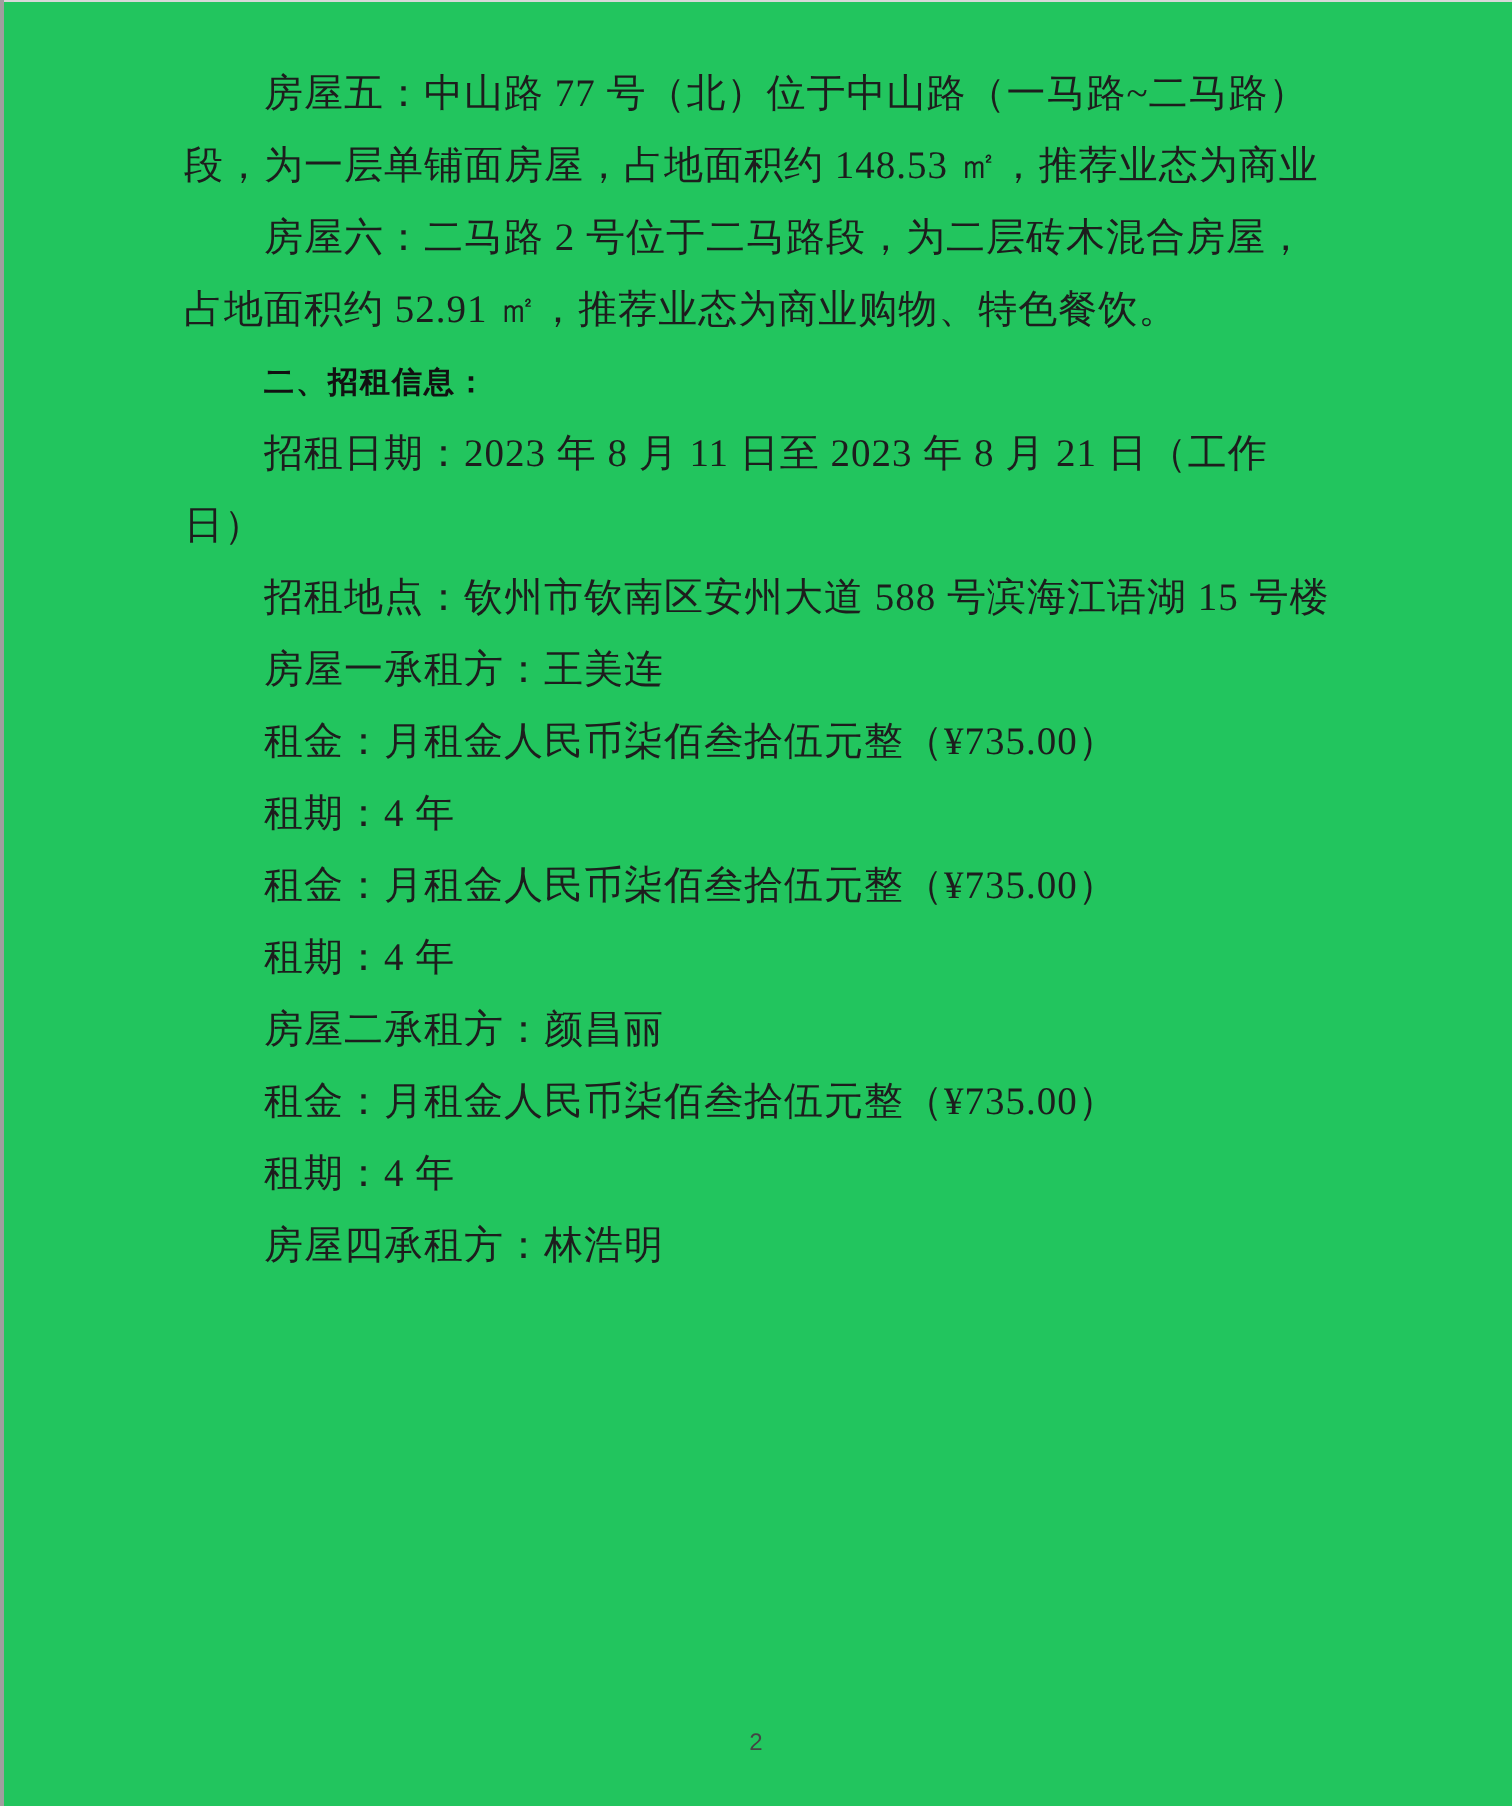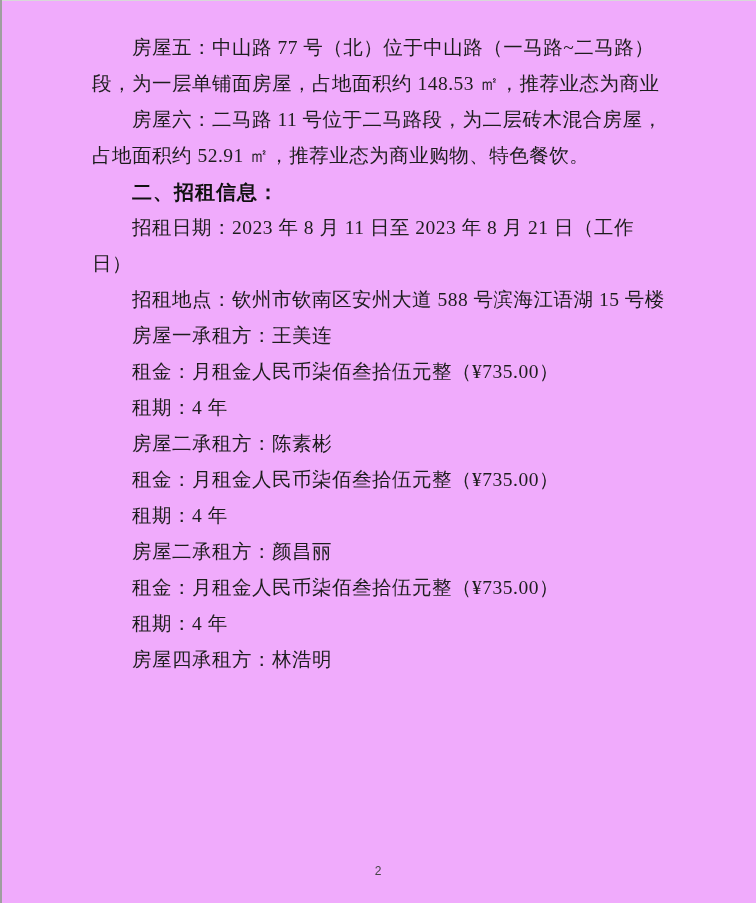--- a/index.html
+++ b/index.html
@@ -13,21 +13,21 @@
     position: relative;
     overflow: hidden;
     font-family: "Liberation Serif", "DejaVu Serif", serif;
     color: #1d1d1d;
   }
   .page {
     position: absolute;
     left: 0; top: 0;
     width: 756px;
     height: 903px;
-    background: #f0abfc;
+    background: #22c55e;
   }
   .scan-edge-left {
     position: absolute;
     left: 0; top: 0;
     width: 2px;
     height: 903px;
     background: #9f9f9f;
   }
   .scan-edge-top {
     position: absolute;
@@ -48,21 +48,21 @@
     font-size: 19.5px;
     letter-spacing: 0.5px;
     white-space: nowrap;
   }
   .line.indent {
     padding-left: 40px;
   }
   .line.heading {
     font-family: "Liberation Sans", "DejaVu Sans", sans-serif;
     font-weight: 700;
-    font-size: 20px;
+    font-size: 15px;
     letter-spacing: 1px;
     color: #111111;
   }
   .page-number {
     position: absolute;
     left: 0;
     top: 864px;
     width: 756px;
     text-align: center;
     font-family: "Liberation Sans", "DejaVu Sans", sans-serif;
@@ -74,30 +74,29 @@
 <body>
 
 <div class="page">
   <div class="scan-edge-top"></div>
   <div class="scan-edge-left"></div>
 
   <div class="content">
 
   <div class="line indent">房屋五：中山路 77 号（北）位于中山路（一马路~二马路）</div>
       <div class="line">段，为一层单铺面房屋，占地面积约 148.53 ㎡，推荐业态为商业</div>
-      <div class="line indent">房屋六：二马路 11 号位于二马路段，为二层砖木混合房屋，</div>
+      <div class="line indent">房屋六：二马路 2 号位于二马路段，为二层砖木混合房屋，</div>
       <div class="line">占地面积约 52.91 ㎡，推荐业态为商业购物、特色餐饮。</div>
       <div class="line indent heading">二、招租信息：</div>
       <div class="line indent">招租日期：2023 年 8 月 11 日至 2023 年 8 月 21 日（工作</div>
       <div class="line">日）</div>
       <div class="line indent">招租地点：钦州市钦南区安州大道 588 号滨海江语湖 15 号楼</div>
       <div class="line indent">房屋一承租方：王美连</div>
       <div class="line indent">租金：月租金人民币柒佰叁拾伍元整（¥735.00）</div>
       <div class="line indent">租期：4 年</div>
-      <div class="line indent">房屋二承租方：陈素彬</div>
       <div class="line indent">租金：月租金人民币柒佰叁拾伍元整（¥735.00）</div>
       <div class="line indent">租期：4 年</div>
       <div class="line indent">房屋二承租方：颜昌丽</div>
       <div class="line indent">租金：月租金人民币柒佰叁拾伍元整（¥735.00）</div>
       <div class="line indent">租期：4 年</div>
       <div class="line indent">房屋四承租方：林浩明</div>
     </div>
 
   <div class="page-number">2</div>
 </div>

